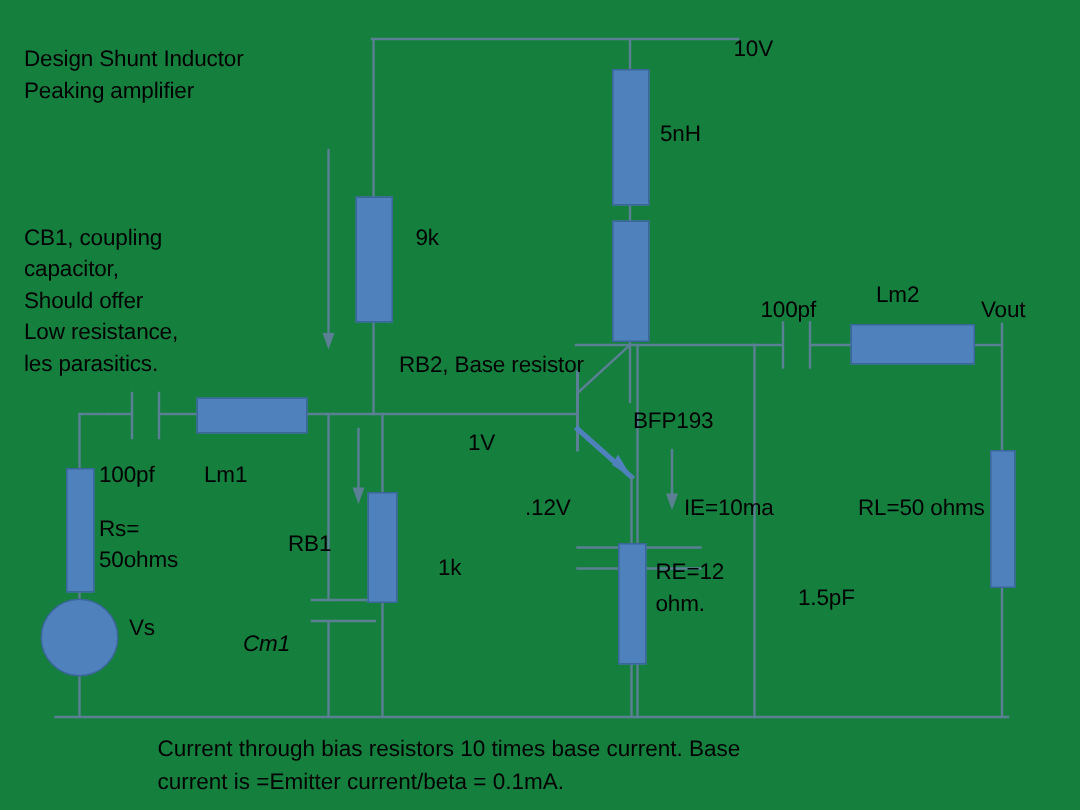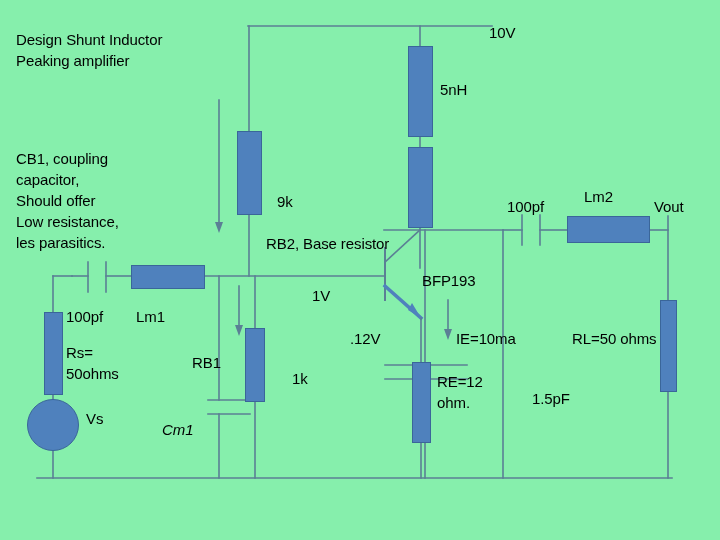--- a/index.html
+++ b/index.html
@@ -8,21 +8,21 @@
     padding: 0;
     background: #ffffff;
   }
   body {
     font-family: "Liberation Sans", sans-serif;
   }
   #canvas {
     position: relative;
     width: 720px;
     height: 540px;
-    background: #86efac;
+    background: #15803d;
     overflow: hidden;
   }
   #wires {
     position: absolute;
     left: 0; top: 0;
     width: 720px;
     height: 540px;
   }
   .lbl {
     position: absolute;
@@ -169,21 +169,21 @@
 capacitor,
 Should offer
 Low resistance,
 les parasitics.</div>
 
   <div class="lbl" style="left:489px; top:22px;">10V</div>
 
   <div class="lbl" style="left:440px; top:79px;">5nH</div>
 
 
-  <div class="lbl" style="left:277px; top:148px;margin-top:43px;">9k</div>
+  <div class="lbl" style="left:277px; top:148px;">9k</div>
 
   <div class="lbl" style="left:266px; top:233px;">RB2, Base resistor</div>
 
   <div class="lbl" style="left:507px; top:196px;">100pf</div>
 
   <div class="lbl" style="left:584px; top:186px;">Lm2</div>
 
   <div class="lbl" style="left:654px; top:196px;">Vout</div>
 
   <div class="lbl" style="left:422px; top:270px;">BFP193</div>
@@ -209,14 +209,16 @@
 50ohms</div>
 
   <div class="lbl" style="left:86px; top:408px;">Vs</div>
 
   <div class="lbl" style="left:192px; top:352px;">RB1</div>
 
   <div class="lbl" style="left:292px; top:368px;">1k</div>
 
   <div class="lbl" style="left:162px; top:419px;font-style:italic;">Cm1</div>
 
+  <div class="footnote" style="left:105px; top:489px; width:520px;">Current through bias resistors 10 times base current. Base
+current is =Emitter current/beta = 0.1mA.</div>
 
 </div>
 
 </body></html>

